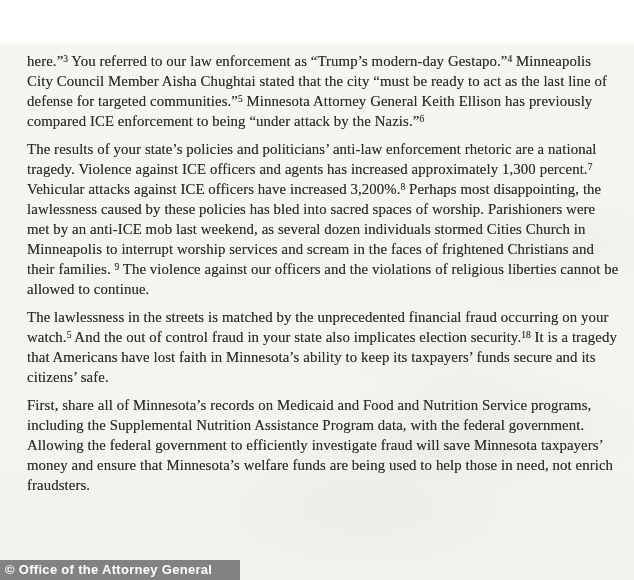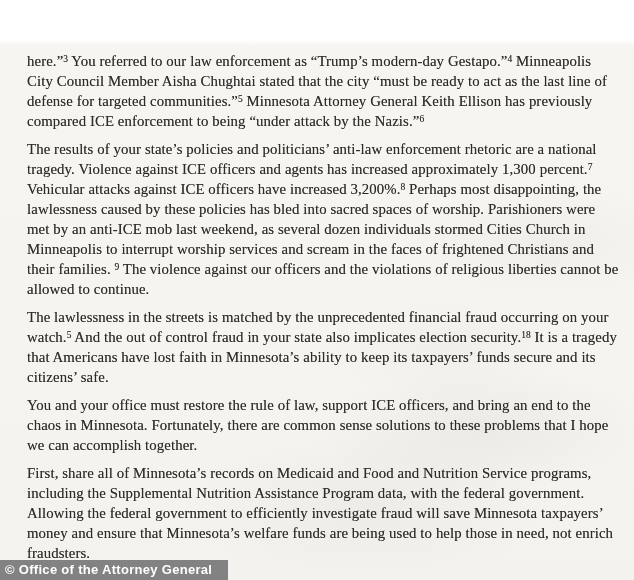--- a/index.html
+++ b/index.html
@@ -46,38 +46,37 @@
     position: relative;
     top: -0.45em;
     letter-spacing: 0;
   }
   .credit-badge {
     position: absolute;
     left: 0;
     bottom: 0;
     height: 20px;
     line-height: 20px;
-    padding: 0 16px 0 5px;
+    padding: 0 28px 0 5px;
     background: #828282;
     color: #ffffff;
     font-family: "Liberation Sans", "DejaVu Sans", sans-serif;
     font-weight: bold;
     font-size: 13px;
     letter-spacing: 0.3px;
     white-space: nowrap;
   }
 </style>
 </head>
 <body>
 
 <div class="scan-page">
   <div class="letter-body" style="color: rgb(46, 44, 42);">
       <p>here.”<sup>3</sup> You referred to our law enforcement as “Trump’s modern-day Gestapo.”<sup>4</sup> Minneapolis City Council Member Aisha Chughtai stated that the city “must be ready to act as the last line of defense for targeted communities.”<sup>5</sup> Minnesota Attorney General Keith Ellison has previously compared ICE enforcement to being “under attack by the Nazis.”<sup>6</sup></p>
       <p>The results of your state’s policies and politicians’ anti-law enforcement rhetoric are a national tragedy. Violence against ICE officers and agents has increased approximately 1,300 percent.<sup>7</sup> Vehicular attacks against ICE officers have increased 3,200%.<sup>8</sup> Perhaps most disappointing, the lawlessness caused by these policies has bled into sacred spaces of worship. Parishioners were met by an anti-ICE mob last weekend, as several dozen individuals stormed Cities Church in Minneapolis to interrupt worship services and scream in the faces of frightened Christians and their families. <sup>9</sup> The violence against our officers and the violations of religious liberties cannot be allowed to continue.</p>
       <p>The lawlessness in the streets is matched by the unprecedented financial fraud occurring on your watch.<sup>5</sup> And the out of control fraud in your state also implicates election security.<sup>18</sup> It is a tragedy that Americans have lost faith in Minnesota’s ability to keep its taxpayers’ funds secure and its citizens’ safe.</p>
-      <p>You and your office must restore the rule of law, support ICE officers, and bring an end to the chaos in Minnesota. Fortunately, there are common sense solutions to these problems that I hope we can accomplish together.</p>
       <p>First, share all of Minnesota’s records on Medicaid and Food and Nutrition Service programs, including the Supplemental Nutrition Assistance Program data, with the federal government. Allowing the federal government to efficiently investigate fraud will save Minnesota taxpayers’ money and ensure that Minnesota’s welfare funds are being used to help those in need, not enrich fraudsters.</p>
     </div>
 </div>
 
 <div class="credit-badge" style="background: rgb(130, 130, 130); color: rgb(255, 255, 255);">
   <span>© Office of the Attorney General</span>
 </div>
 
 </body></html>

